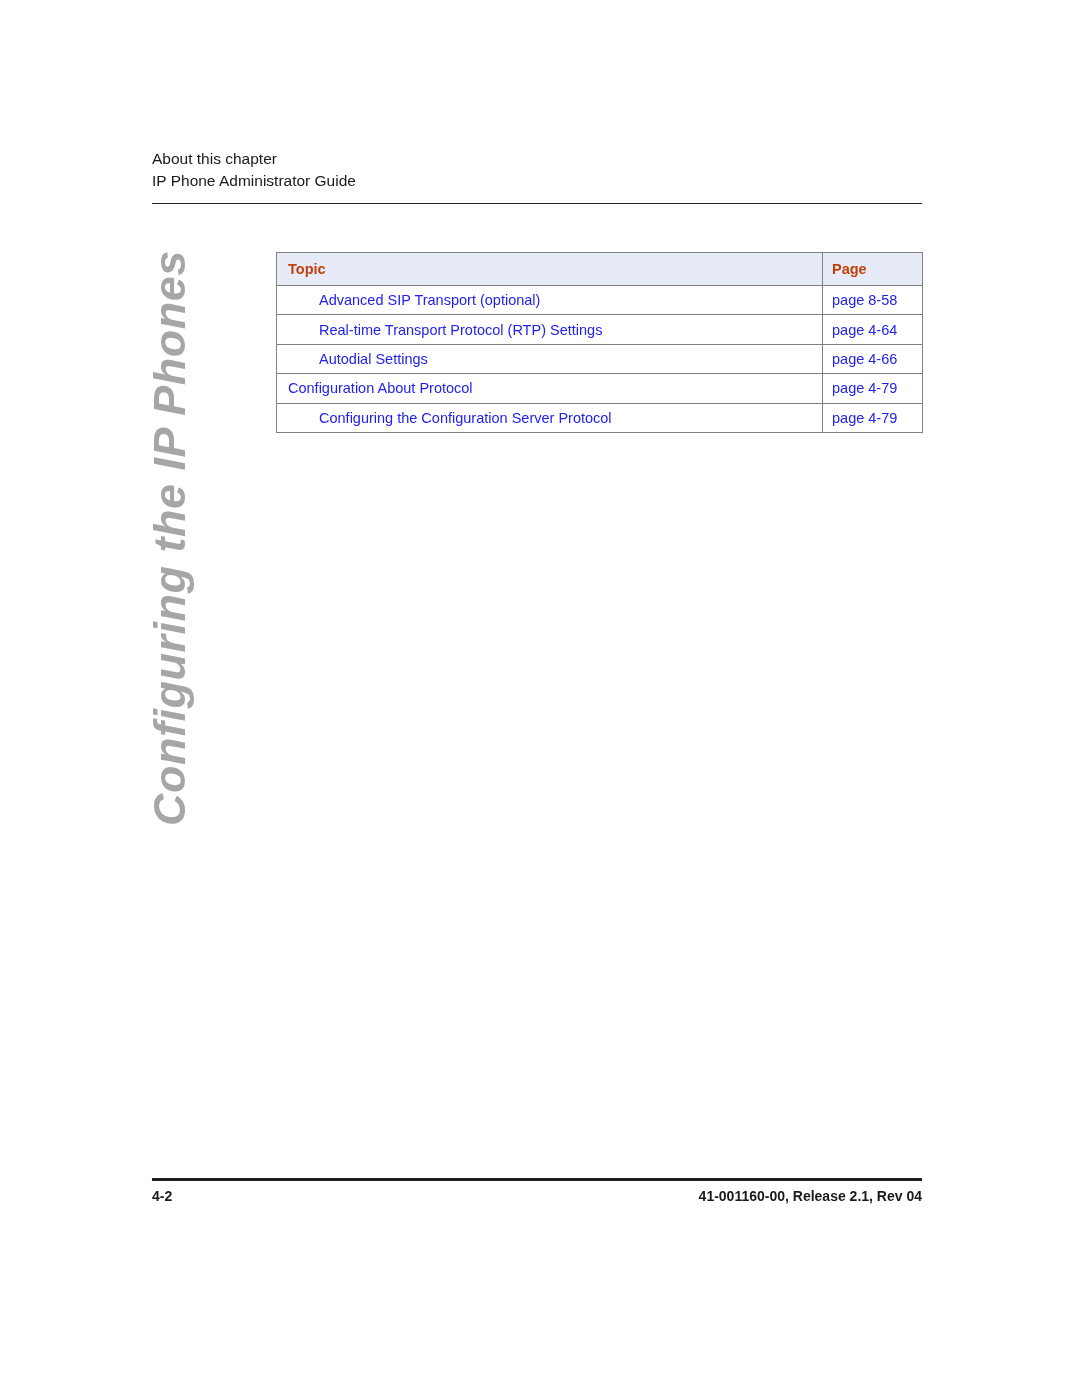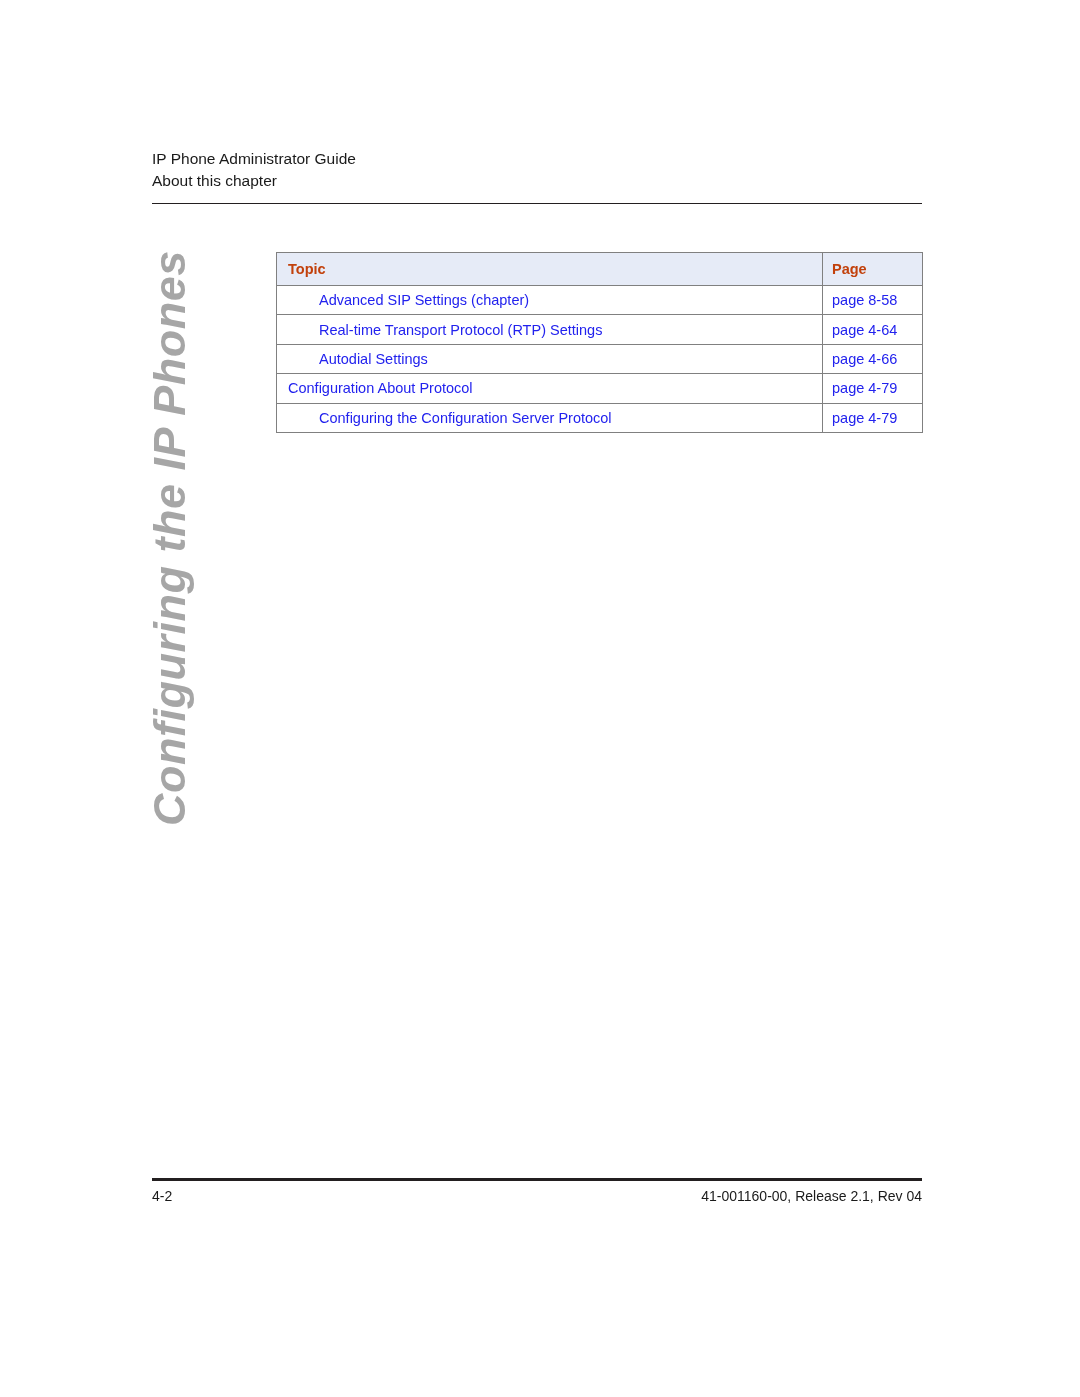--- a/index.html
+++ b/index.html
@@ -124,33 +124,34 @@
     border-top: 3px solid #231f20;
   }
   #page-footer {
     position: absolute;
     left: 152px;
     top: 1188px;
     width: 770px;
     display: flex;
     justify-content: space-between;
     align-items: baseline;
+    font-weight: bold;
   }
   .footer-text {
     font-size: 14px;
     color: #1a1a1a;
     white-space: nowrap;
   }
 </style>
 </head>
 <body>
 
 <div id="page-header">
+  <div class="header-line">About this chapter</div>
   <div class="header-line">IP Phone Administrator Guide</div>
-  <div class="header-line">About this chapter</div>
 </div>
 <div id="header-rule"></div>
 
 <div id="chapter-tab">
   <div id="chapter-tab-label">Configuring the IP Phones</div>
 </div>
 
 <table id="toc-table">
   <colgroup>
     <col class="col-topic">
@@ -162,21 +163,21 @@
         <div class="cell-inner">Topic</div>
       </th>
       <th class="th-cell page-head">
         <div class="cell-inner">Page</div>
       </th>
     </tr>
   </thead>
   <tbody id="toc-body">
       <tr>
         <td class="row-cell level-2">
-          <div class="cell-inner"><a class="toc-link" href="#">Advanced SIP Settings (chapter)</a></div>
+          <div class="cell-inner"><a class="toc-link" href="#">Advanced SIP Transport (optional)</a></div>
         </td>
         <td class="row-cell page-cell">
           <div class="cell-inner"><a class="toc-link" href="#">page 8-58</a></div>
         </td>
       </tr>
       <tr>
         <td class="row-cell level-2">
           <div class="cell-inner"><a class="toc-link" href="#">Real-time Transport Protocol (RTP) Settings</a></div>
         </td>
         <td class="row-cell page-cell">

